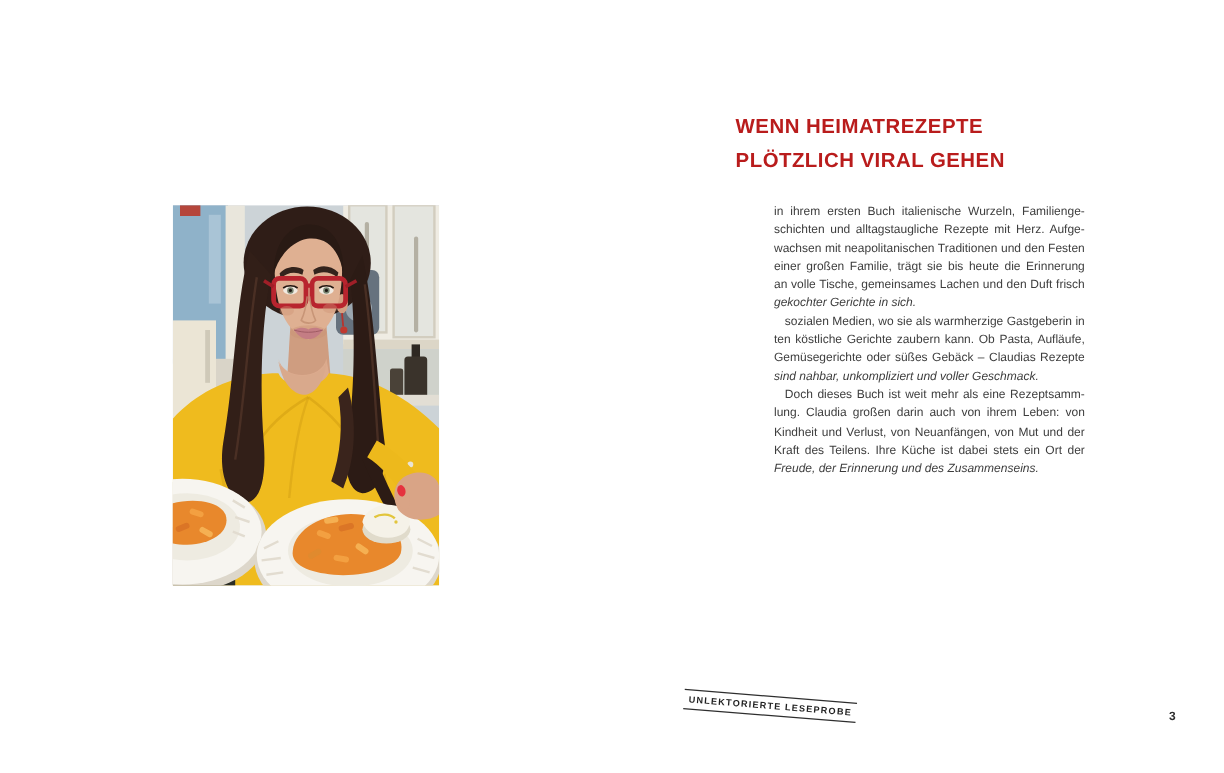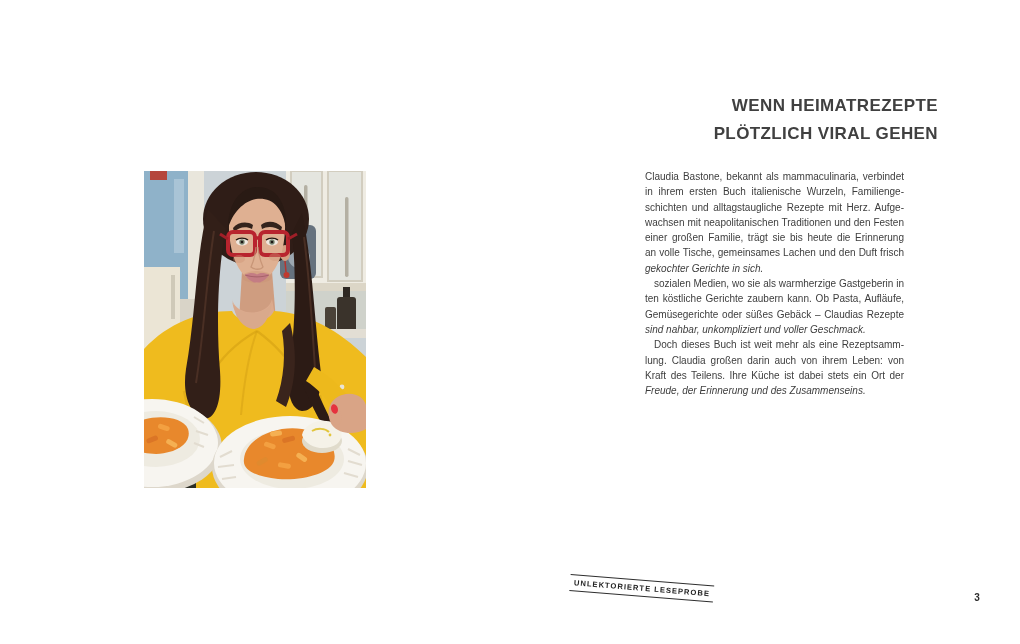--- a/index.html
+++ b/index.html
@@ -6,22 +6,22 @@
   body{
     width:1020px;height:644px;background:#ffffff;position:relative;overflow:hidden;
     font-family:"Liberation Sans", sans-serif;
   }
   .spread{position:absolute;inset:0;}
   
   .photo{position:absolute;left:144px;top:171px;width:222px;height:317px;}
   .photo svg{display:block;}
   
   .headline{
-    position:absolute;left:613px;top:92px;width:325px;text-align:right;
-    color:#404040;font-weight:bold;font-size:17px;line-height:28px;letter-spacing:.4px;
+    position:absolute;left:613px;top:92px;width:325px;text-align:left;
+    color:#b91c1c;font-weight:bold;font-size:17px;line-height:28px;letter-spacing:.4px;
   }
   
   .bodytext{
     position:absolute;left:645px;top:169px;width:259px;
     font-size:10px;line-height:15.3px;color:#3d3d3d;
   }
   .para{margin:0;}
   .line{
     text-align:justify;text-align-last:justify;
     height:15.3px;overflow:hidden;white-space:normal;
@@ -177,37 +177,37 @@
     </svg>
   </div>
 
   <div class="headline">
     <div>WENN HEIMATREZEPTE</div>
     <div>PLÖTZLICH VIRAL GEHEN</div>
   </div>
 
   <div class="bodytext">
       <div class="para">
-        <div class="line">Claudia Bastone, bekannt als mammaculinaria, verbindet</div>
         <div class="line">in ihrem ersten Buch italienische Wurzeln, Familienge-</div>
         <div class="line">schichten und alltagstaugliche Rezepte mit Herz. Aufge-</div>
         <div class="line">wachsen mit neapolitanischen Traditionen und den Festen</div>
         <div class="line">einer großen Familie, trägt sie bis heute die Erinnerung</div>
         <div class="line">an volle Tische, gemeinsames Lachen und den Duft frisch</div>
         <div class="line last">gekochter Gerichte in sich.</div>
       </div>
       <div class="para indent">
         <div class="line">sozialen Medien, wo sie als warmherzige Gastgeberin in</div>
         <div class="line">ten köstliche Gerichte zaubern kann. Ob Pasta, Aufläufe,</div>
         <div class="line">Gemüsegerichte oder süßes Gebäck – Claudias Rezepte</div>
         <div class="line last">sind nahbar, unkompliziert und voller Geschmack.</div>
       </div>
       <div class="para indent">
         <div class="line">Doch dieses Buch ist weit mehr als eine Rezeptsamm-</div>
         <div class="line">lung. Claudia großen darin auch von ihrem Leben: von</div>
+        <div class="line">Kindheit und Verlust, von Neuanfängen, von Mut und der</div>
         <div class="line">Kraft des Teilens. Ihre Küche ist dabei stets ein Ort der</div>
         <div class="line last">Freude, der Erinnerung und des Zusammenseins.</div>
       </div>
     </div>
 
   <div class="stamp">UNLEKTORIERTE LESEPROBE</div>
 
   <div class="pagenum">3</div>
 
 </div>

